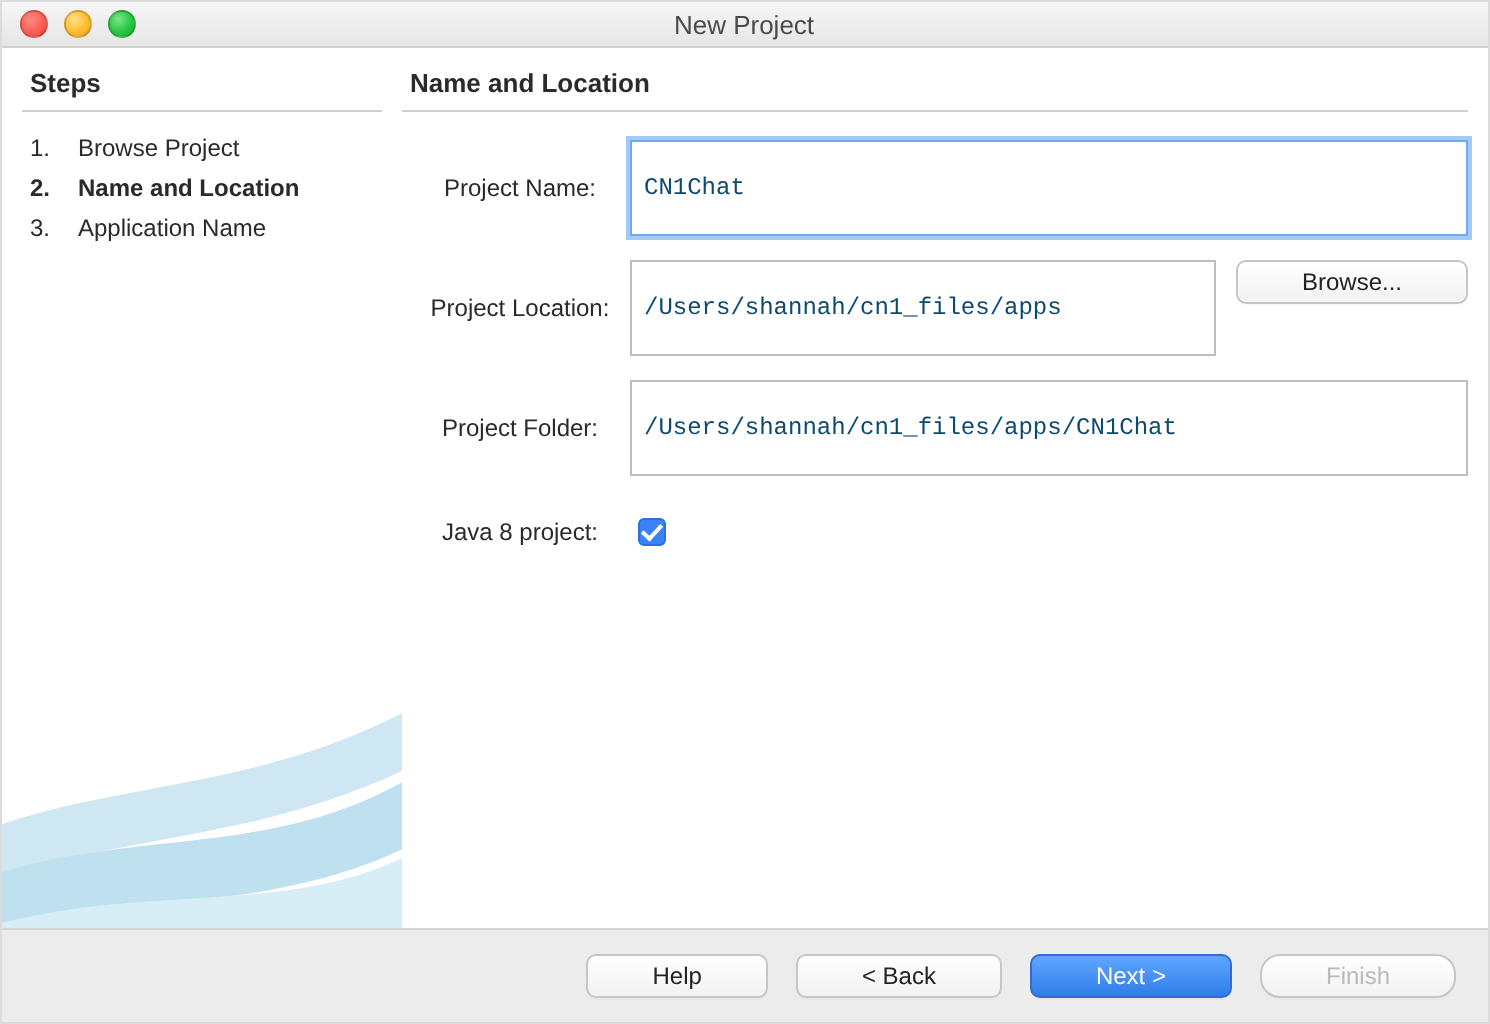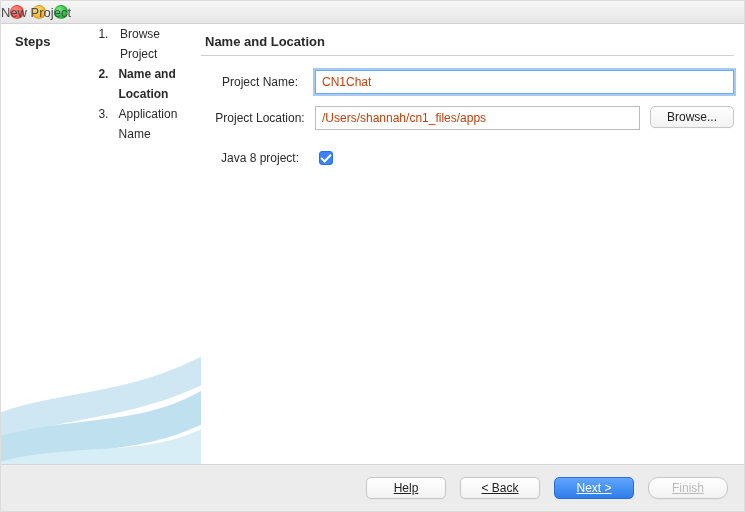--- a/index.html
+++ b/index.html
@@ -31,31 +31,31 @@
     position:relative;
     background:linear-gradient(#f6f6f6,#e6e6e6);
     border-bottom:1px solid #d1d1d1;
   }
   .traffic{display:flex;gap:8px;padding-left:9px;}
   .dot{width:12px;height:12px;border-radius:50%;border:0.5px solid rgba(0,0,0,.15);}
   .dot.red{background:radial-gradient(circle at 35% 30%,#ff8b82,#ff5f57 55%,#e0443e);}
   .dot.yellow{background:radial-gradient(circle at 35% 30%,#ffe08a,#ffbd2e 55%,#e1a326);}
   .dot.green{background:radial-gradient(circle at 35% 30%,#7fe38b,#28c940 55%,#1ea532);}
   .title{
-    position:absolute;left:0;right:1px;text-align:left;
+    position:absolute;left:0;right:1px;text-align:center;
     font-size:13px;color:#4a4a4a;pointer-events:none;
   }
   
   .body{
     flex:1;display:flex;background:#ffffff;
   }
   
   .steps-col{
     width:200px;flex:0 0 200px;
-    display:flex;
+    display:flex;flex-direction:column;
     position:relative;overflow:hidden;
   }
   .steps-head{
     padding:10px 14px 6px;
     font-weight:600;font-size:13px;
   }
   .hr{height:1px;background:#cfcfcf;margin:0 10px 8px 10px;}
   .steps-list{padding:0 14px;}
   .row{display:flex;gap:10px;line-height:20px;}
   .row .num{width:14px;text-align:left;}
@@ -65,47 +65,47 @@
   
   .main{flex:1;display:flex;flex-direction:column;padding-right:10px;}
   .main-head{padding:10px 4px 6px;font-weight:600;font-size:13px;}
   .main-hr{height:1px;background:#cfcfcf;margin:0 0 14px 0;}
   .form{padding-left:4px;}
   .form-row{display:flex;align-items:center;margin-bottom:12px;}
   .lbl{width:110px;font-size:12px;text-align:center;}
   .field{
     flex:1;height:20px;
     border:1px solid #bdbdbd;border-radius:0;
-    padding:1px 6px;font-size:12px;background:#fff;
-    outline:none;color:#c2410c;
+    padding:13px 6px;font-size:12px;background:#fff;
+    outline:none;color:#0c4a6e;font-family:Liberation Mono, monospace;
   }
   .field.focused{border-color:#6faaf0;box-shadow:0 0 0 2px rgba(90,160,240,.55);}
   .chk{width:14px;height:14px;appearance:none;
     border:1px solid #b8b8b8;border-radius:3px;background:#fff;position:relative;}
   .chk:checked{background:#3b82f6;border-color:#2c6fe0;}
   .chk:checked::after{content:"";position:absolute;left:3px;top:0px;width:4px;height:8px;border:2px solid #fff;border-top:none;border-left:none;transform:rotate(43deg);}
   .browse-wrap{display:flex;gap:10px;}
   .btn{
-    height:22px;padding:0 16px;border-radius:5px;font-size:12px;
+    height:22px;padding:0 32px;border-radius:5px;font-size:12px;
     background:linear-gradient(#ffffff,#f2f2f2);
     border:1px solid var(--btn-border);color:#222;cursor:pointer;
     box-shadow:0 1px 0 rgba(0,0,0,.02);
   }
   .btn:disabled{color:#bababa;cursor:default;border-radius:10px;}
   .btn.primary{
     background:linear-gradient(var(--primary-grad-top),var(--primary-grad-bot));
     border-color:#2f6cd3;color:#fff;font-weight:500;
   }
   
   .footer{
     height:46px;flex:0 0 46px;background:var(--win-bg);
     border-top:1px solid #d4d4d4;display:flex;align-items:center;
     justify-content:flex-end;gap:14px;padding:0 16px;
   }
-  .footer .btn{min-width:80px;text-decoration:underline;}
+  .footer .btn{min-width:80px;}
 </style>
 </head>
 <body>
 
 <div class="titlebar">
   <div class="traffic">
     <div class="dot red"></div>
     <div class="dot yellow"></div>
     <div class="dot green"></div>
   </div>
@@ -149,20 +149,24 @@
       </div>
 
       <div class="form-row">
         <div class="lbl">Project Location:</div>
         <div class="browse-wrap" style="flex:1">
           <input class="field" type="text" value="/Users/shannah/cn1_files/apps" style="">
           <button class="btn">Browse...</button>
         </div>
       </div>
 
+      <div class="form-row">
+        <div class="lbl">Project Folder:</div>
+        <input class="field" type="text" value="/Users/shannah/cn1_files/apps/CN1Chat" style="">
+      </div>
 
       <div class="form-row" style="margin-top:18px">
         <div class="lbl">Java 8 project:</div>
         <input class="chk" type="checkbox" checked="" style="">
       </div>
 
     </div>
   </div>
 </div>
 

